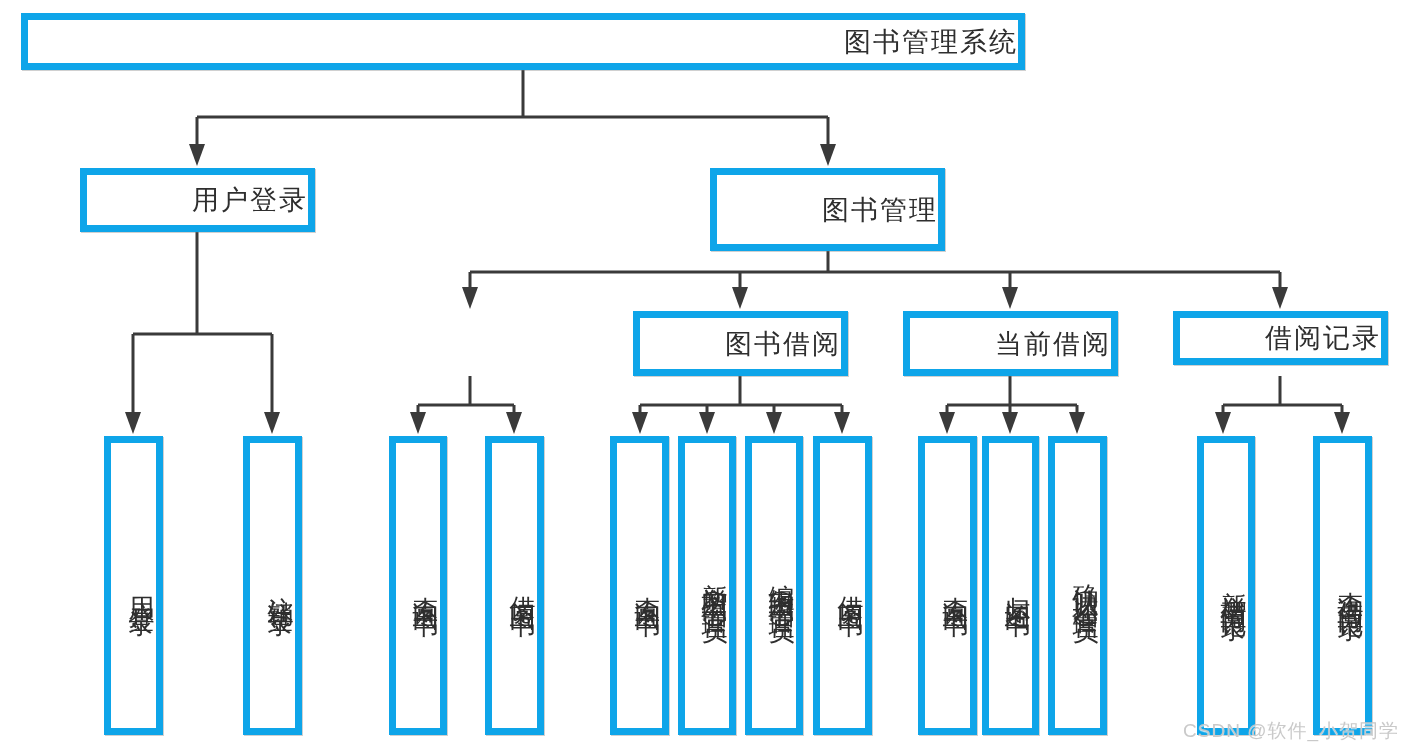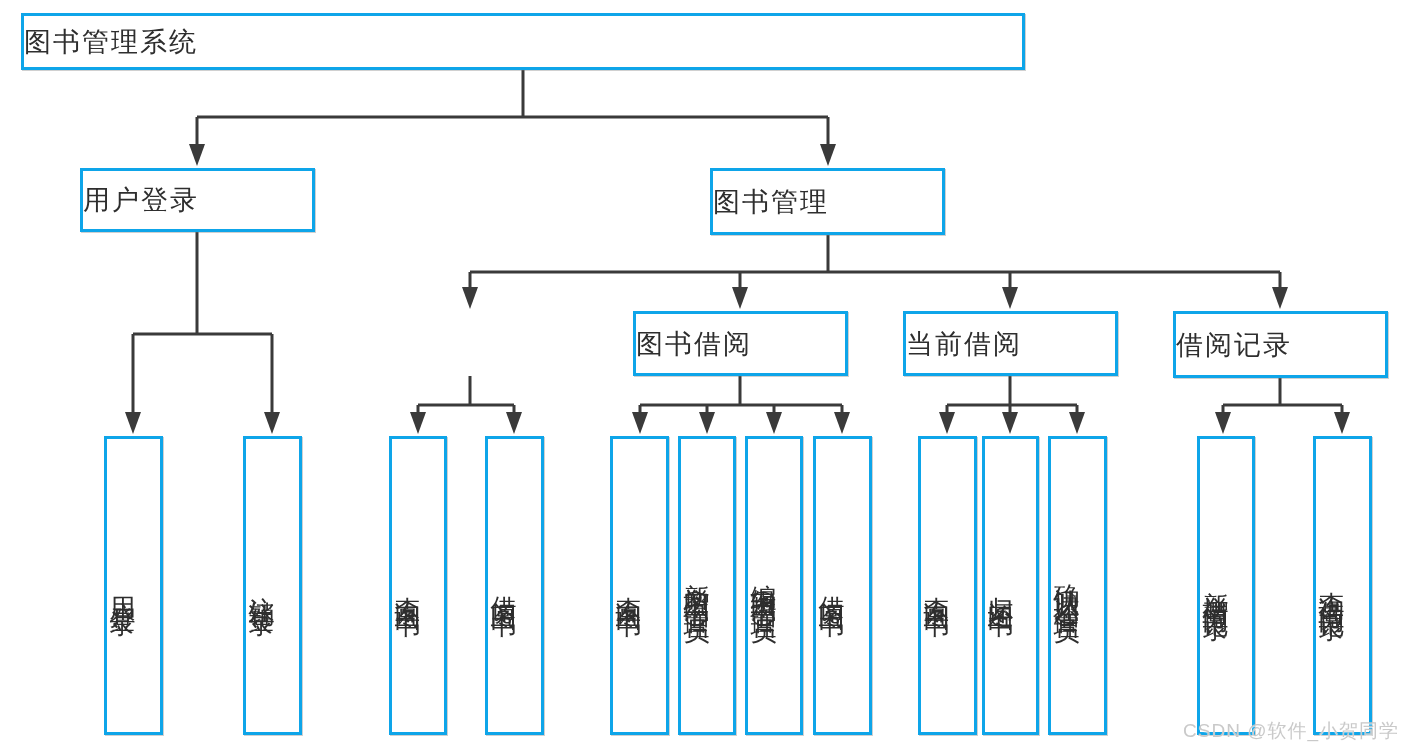--- a/index.html
+++ b/index.html
@@ -13,24 +13,24 @@
   }
   .wires {
     position: absolute;
     left: 0; top: 0;
     width: 1405px; height: 747px;
   }
   .node {
     position: absolute;
     box-sizing: border-box;
     background: #ffffff;
-    border: 3px solid #0ea5e9;
+    border: 7px solid #0ea5e9;
     display: flex;
     align-items: center;
-    justify-content: flex-start;
+    justify-content: flex-end;
     color: #2e2e2e;
     box-shadow: 1px 1px 0 rgba(120,120,120,0.35);
   }
   .hnode { font-size: 27px; letter-spacing: 2px; white-space: nowrap; }
   .vnode { font-size: 26px; }
   .vnode .vtext {
     writing-mode: vertical-rl;
     text-orientation: mixed;
     letter-spacing: 5px;
     line-height: 1.15;
@@ -87,31 +87,31 @@
     </g>
   </svg>
 
   <div class="node hnode" style="left:21px; top:13px; width:1004px; height:57px;">
     <span>图书管理系统</span>
   </div>
 
   <div class="node hnode" style="left:80px; top:168px; width:235px; height:64px;">
     <span>用户登录</span>
   </div>
-  <div class="node hnode" style="left:710px; top:168px; width:235px; height:67px;">
+  <div class="node hnode" style="left:710px; top:168px; width:235px; height:83px;">
     <span>图书管理</span>
   </div>
 
   <div class="node hnode" style="left:633px; top:311px; width:215px; height:65px;">
     <span>图书借阅</span>
   </div>
   <div class="node hnode" style="left:903px; top:311px; width:215px; height:65px;">
     <span>当前借阅</span>
   </div>
-  <div class="node hnode" style="left:1173px; top:311px; width:215px; height:67px;">
+  <div class="node hnode" style="left:1173px; top:311px; width:215px; height:54px;">
     <span>借阅记录</span>
   </div>
 
   <div class="node vnode" style="left:104px; top:436px; width:59px; height:299px;">
     <span class="vtext">用户登录</span>
   </div>
   <div class="node vnode" style="left:243px; top:436px; width:59px; height:299px;">
     <span class="vtext">注销登录</span>
   </div>
 

